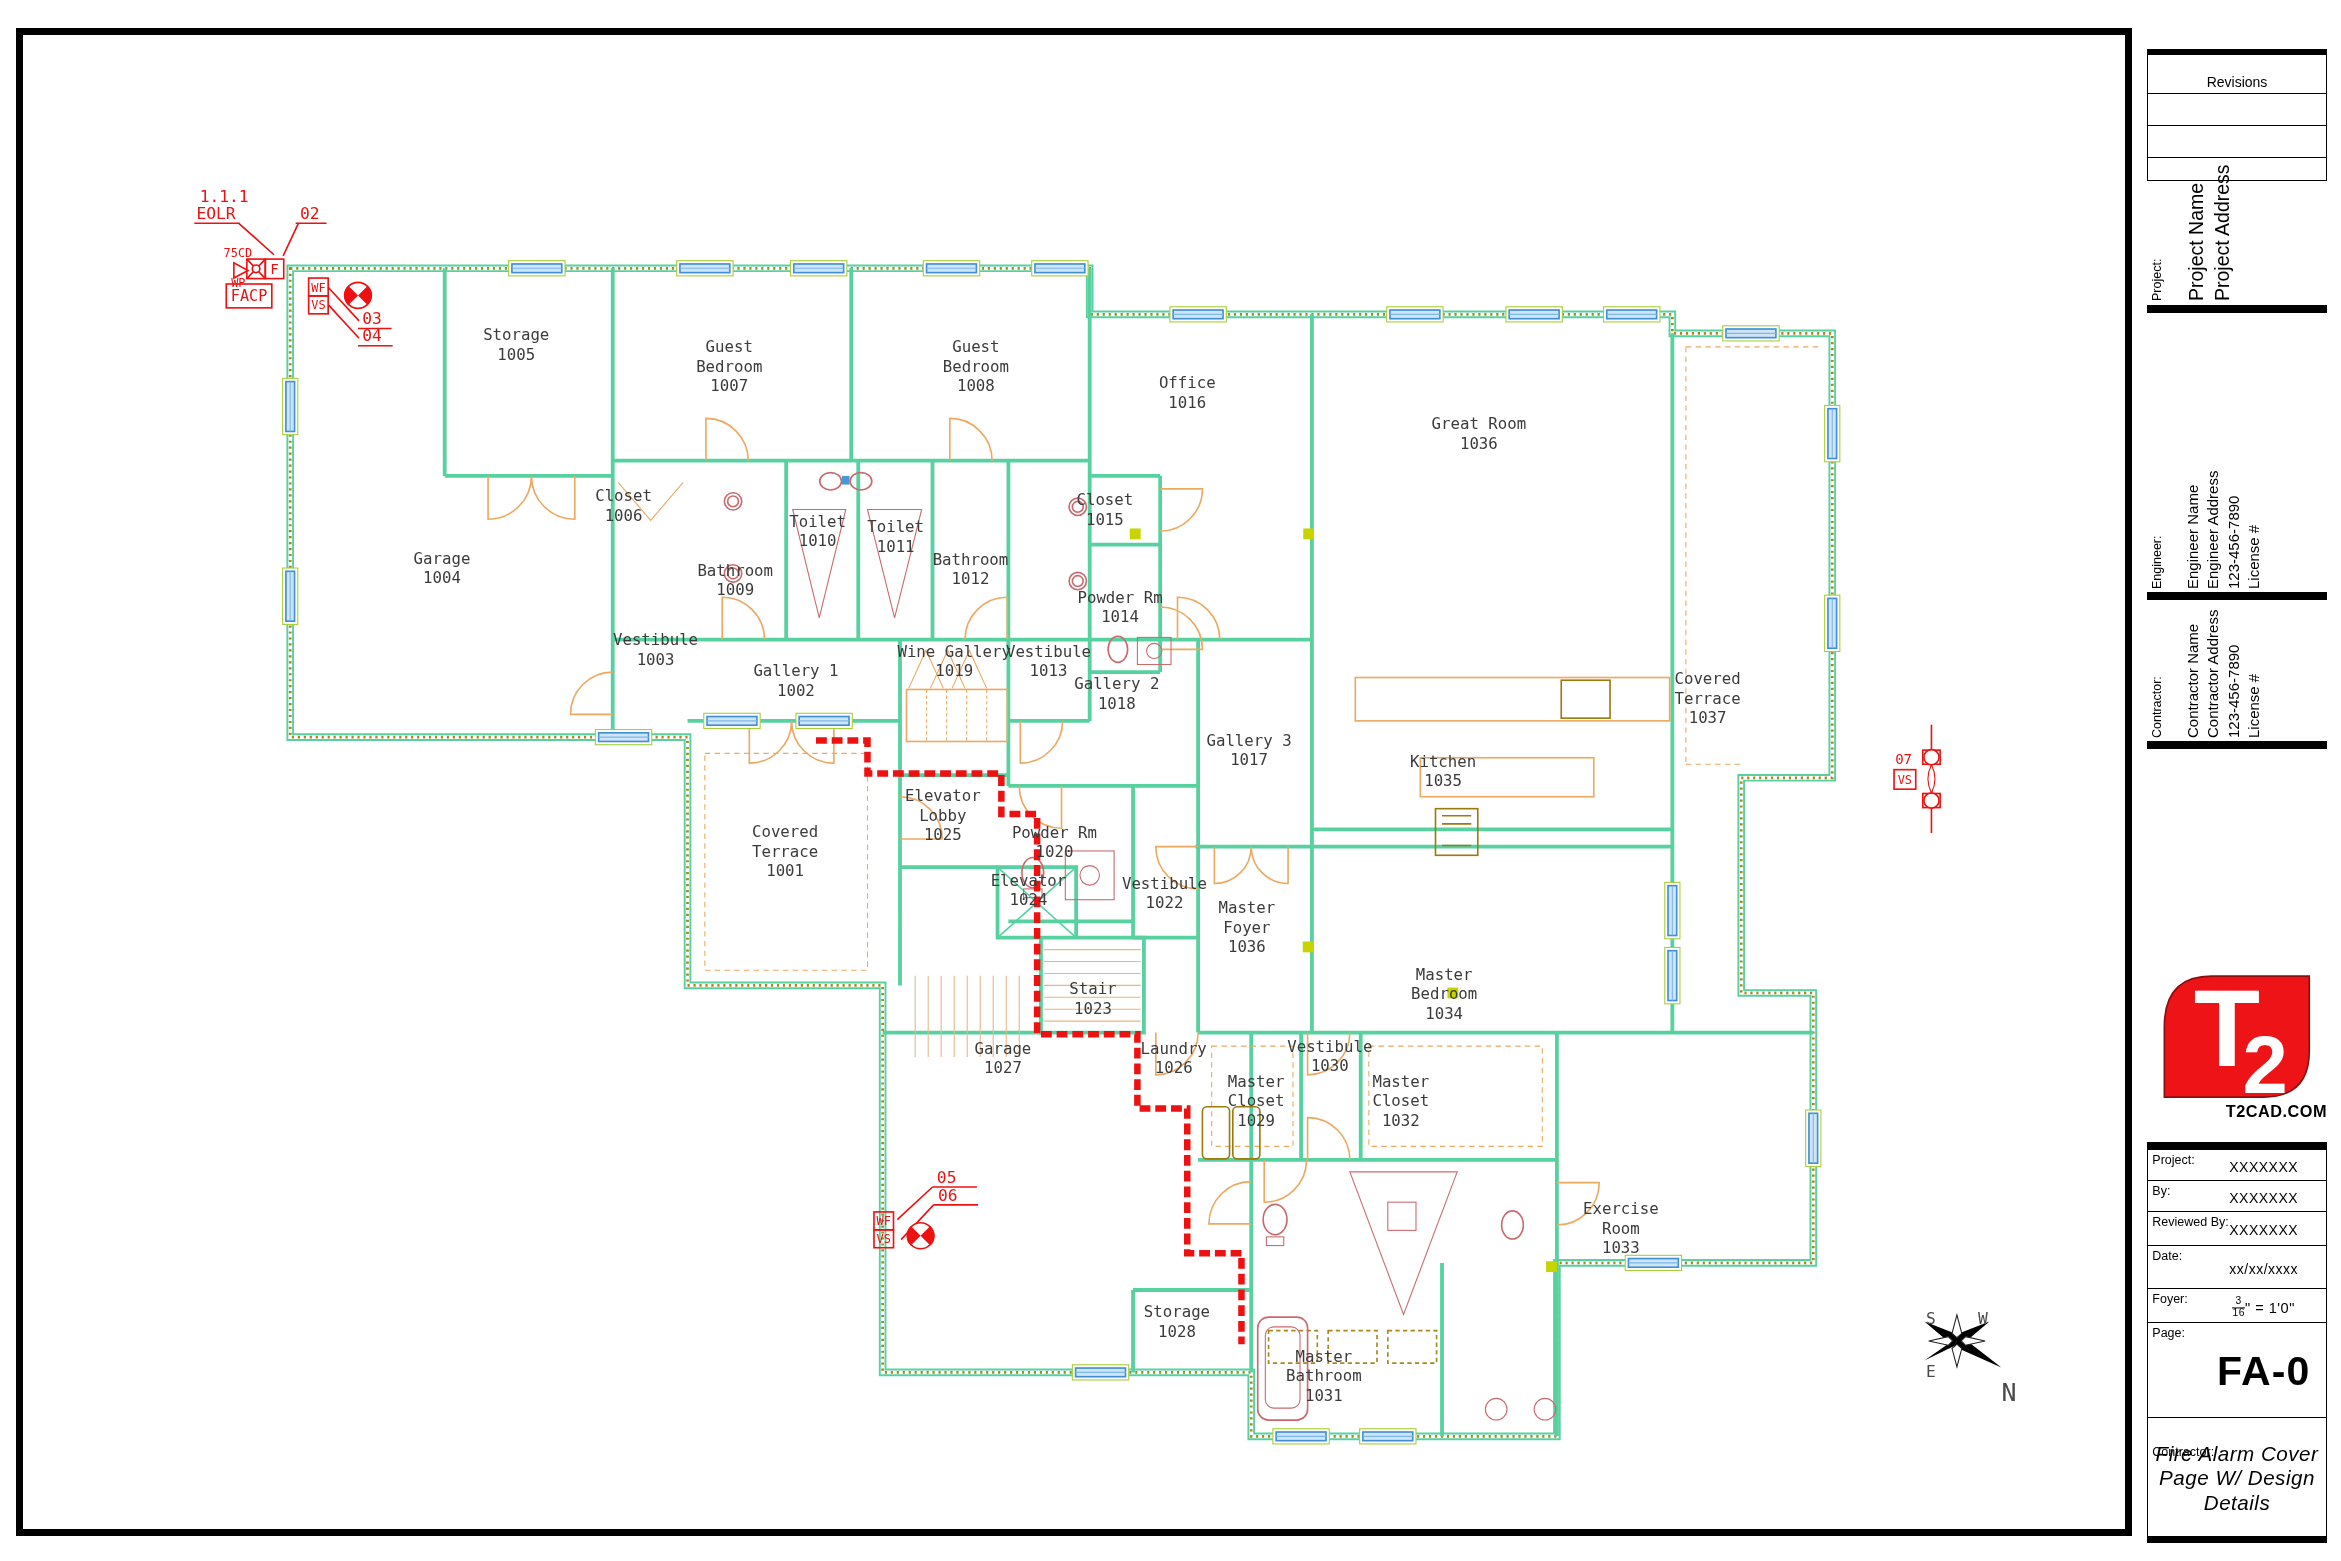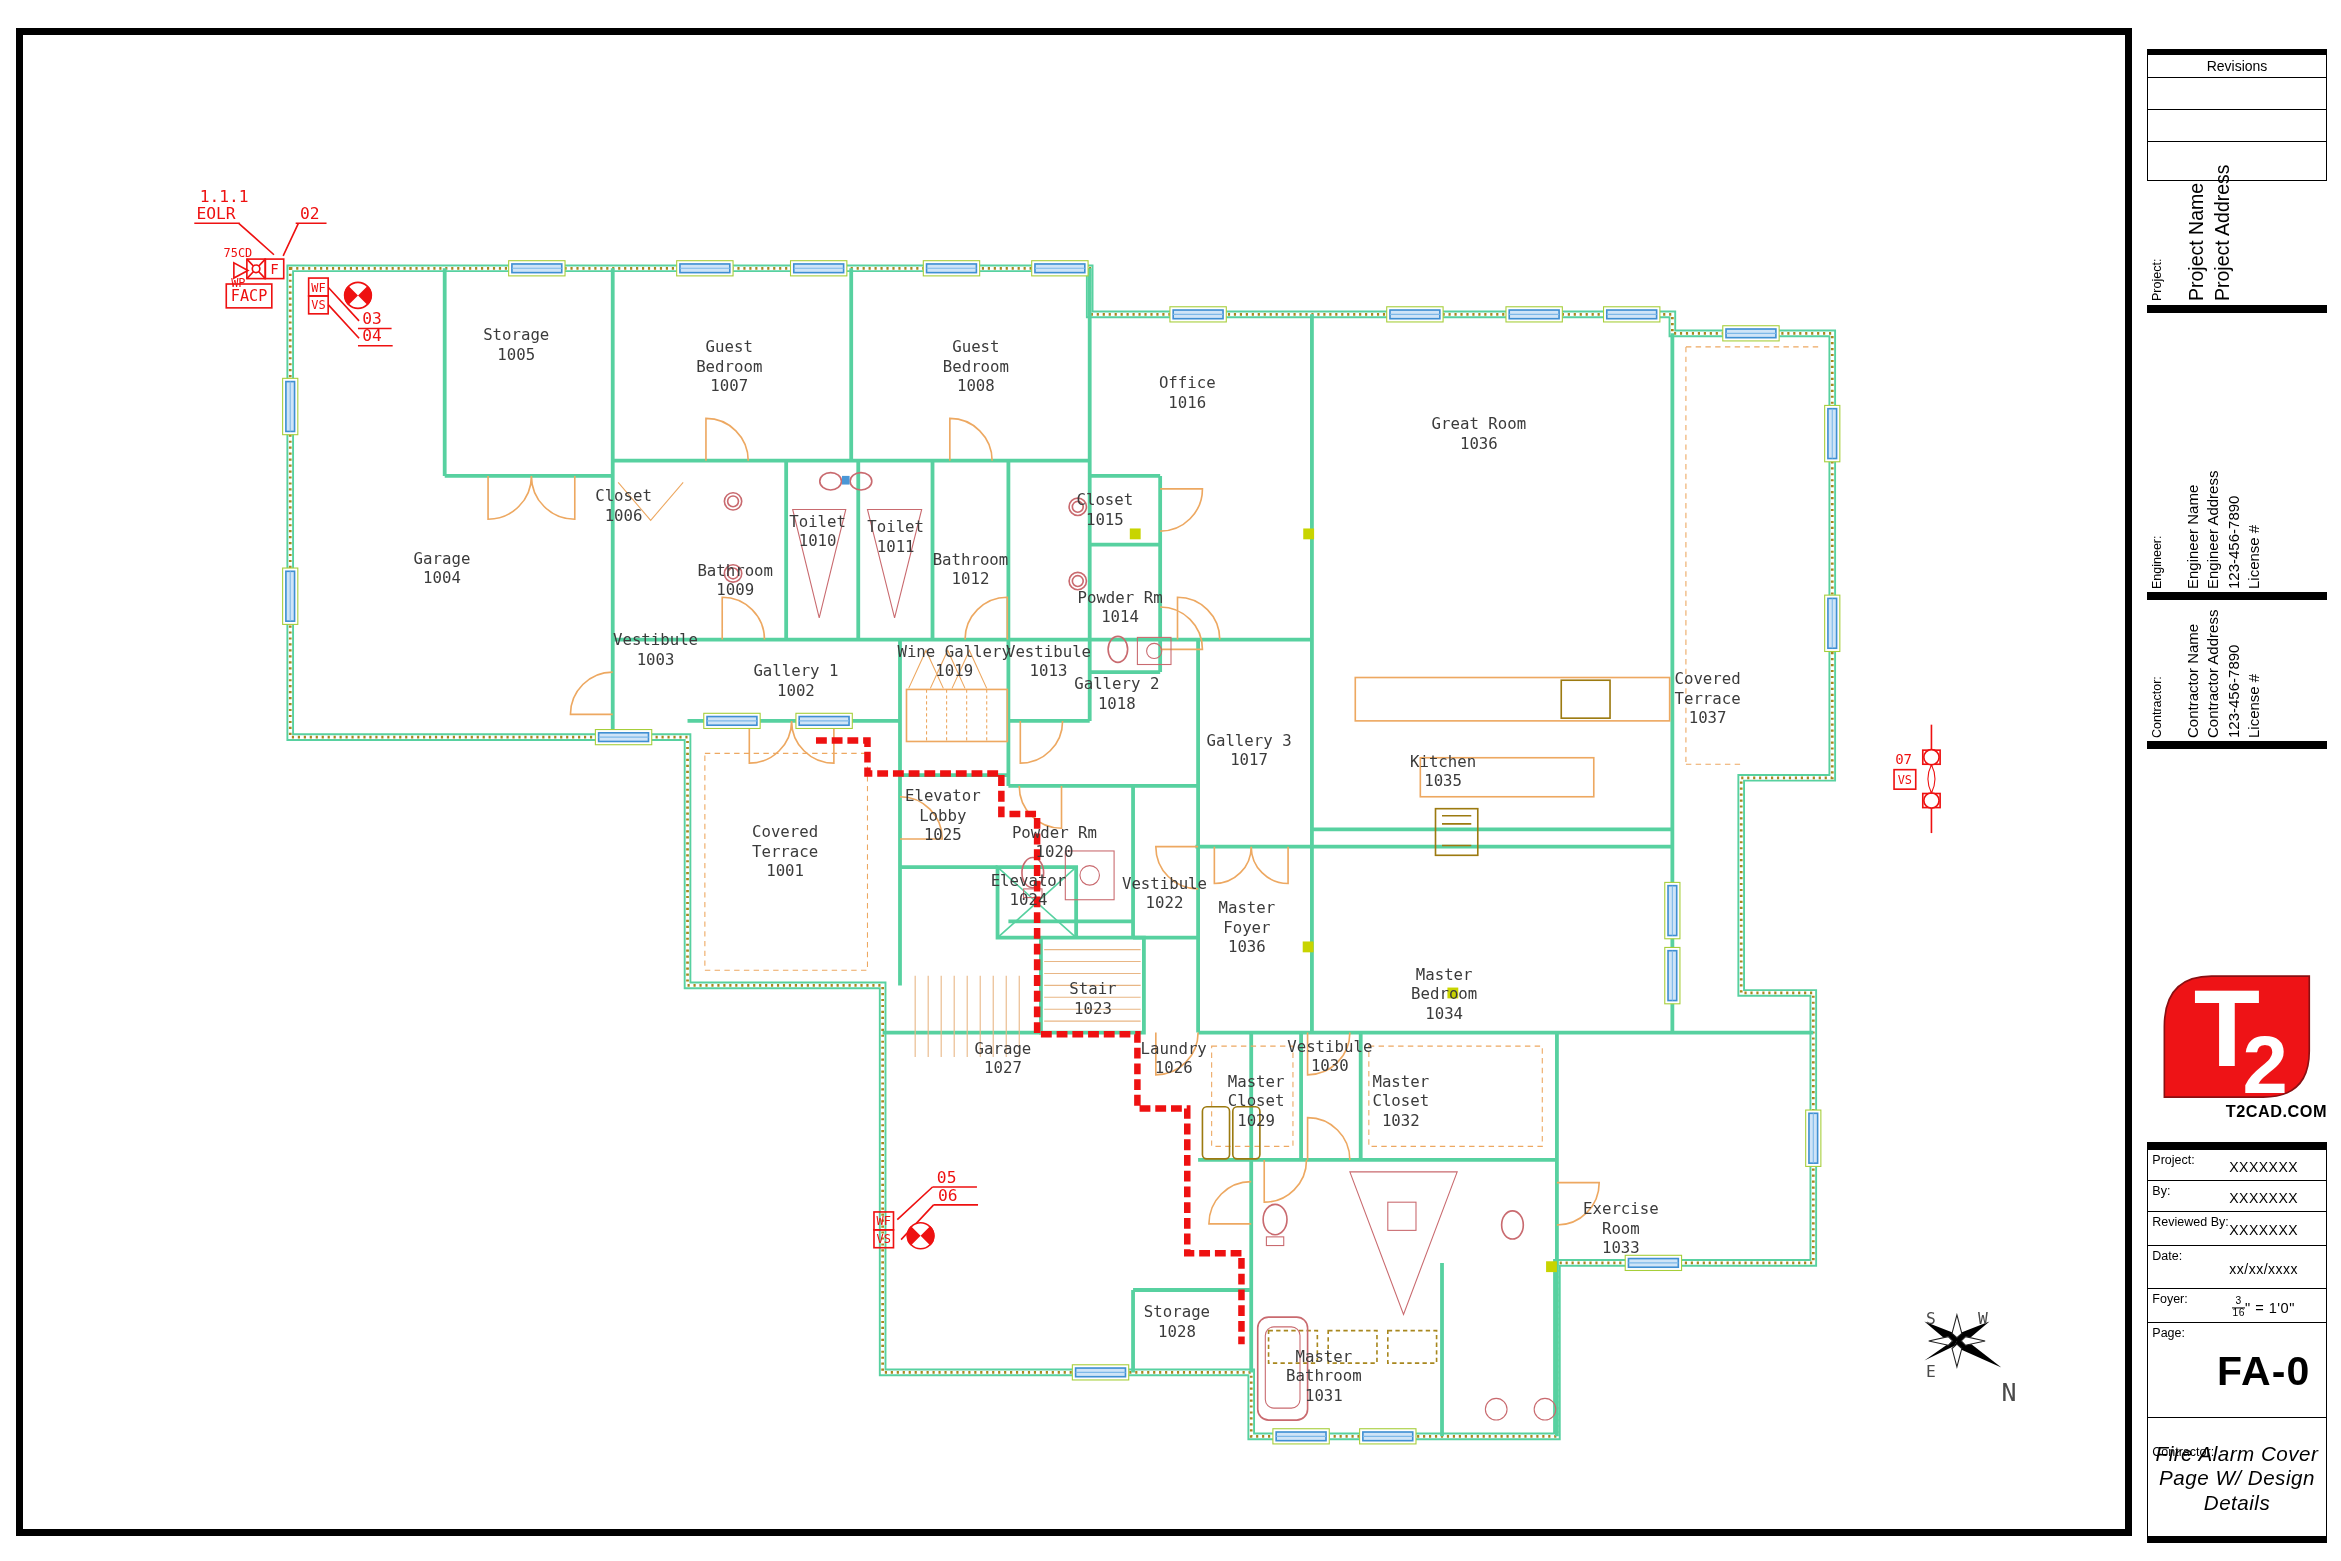--- a/index.html
+++ b/index.html
@@ -8,21 +8,21 @@
   
   #main-border{position:absolute;left:16.3px;top:28px;width:2116px;height:1508px;
                border:7px solid #000;box-sizing:border-box;}
   #plan{position:absolute;left:0;top:0;}
 
   
   .tb-bar{position:absolute;left:2147px;width:180px;height:7.6px;background:#000;}
   #revisions-box{position:absolute;left:2147px;top:49px;width:180px;height:132px;
                  border:1.1px solid #000;box-sizing:border-box;background:#fff;}
   #revisions-box .blackbar{height:5.4px;background:#000;}
-  #revisions-box .hdr{height:22px;line-height:22px;text-align:center;font-size:14px;border-bottom:1.1px solid #000;}
+  #revisions-box .hdr{height:22px;line-height:22px;text-align:center;font-size:14px;border-bottom:1.1px solid #000;margin-top:16px;}
   #revisions-box .rrow{height:31px;border-bottom:1.1px solid #000;}
   #revisions-box .rrow:last-of-type{border-bottom:none;}
 
   .vlabel{position:absolute;transform:rotate(-90deg);transform-origin:0 0;white-space:nowrap;
           color:#000;font-size:15px;}
   .vlabel.small{font-size:12.5px;}
   .vlabel.big{font-size:19.5px;}
 
   #logo-wrap{position:absolute;left:2160px;top:975px;width:152px;height:126px;}
   #t2cad{position:absolute;left:2147px;top:1102px;width:180px;text-align:right;

